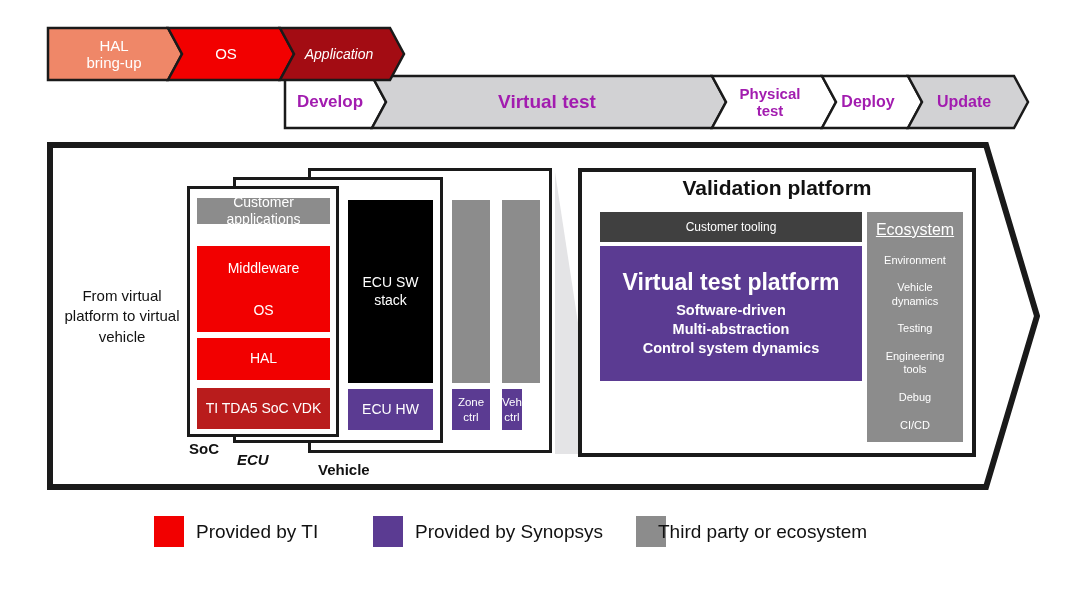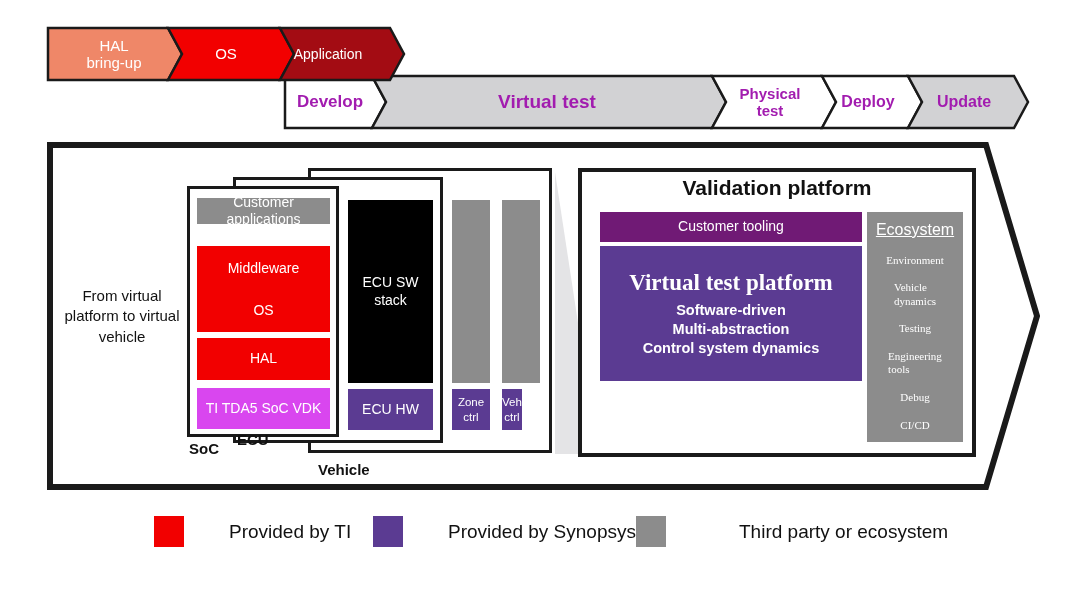--- a/index.html
+++ b/index.html
@@ -7,28 +7,28 @@
   #bg-svg{position:absolute;left:0;top:0;z-index:0;}
   .flow-label{position:absolute;transform:translate(-50%,-50%);text-align:center;white-space:pre-line;z-index:5;line-height:1.15;}
   .flow-label.w{color:#fff;font-size:15px;}
   .flow-label.b{color:#a21caf;font-weight:bold;font-size:17px;}
   .box{position:absolute;background:#fff;border:3px solid #1a1a1a;box-sizing:border-box;}
   .blk{position:absolute;display:flex;align-items:center;justify-content:center;text-align:center;
        color:#fff;white-space:pre-line;font-size:14px;line-height:1.25;box-sizing:border-box;z-index:4;}
   .nest-lbl{position:absolute;font-weight:bold;font-size:15px;color:#111;z-index:5;}
   .note{position:absolute;text-align:center;font-size:15px;line-height:1.35;white-space:pre-line;z-index:4;}
   .vp-title{position:absolute;text-align:center;font-weight:bold;font-size:21px;z-index:4;}
-  .vtp-inner-title{font-weight:bold;font-size:23px;line-height:1.1;margin-bottom:6px;font-family:Liberation Serif, serif;}
+  .vtp-inner-title{font-weight:bold;font-size:23px;line-height:1.1;margin-bottom:6px;}
   .vtp-lines{font-weight:bold;font-size:14.5px;line-height:1.3;white-space:pre-line;}
   .eco{position:absolute;display:flex;flex-direction:column;align-items:center;color:#fff;
        box-sizing:border-box;padding:9px 2px 10px 2px;z-index:4;justify-content:space-between;}
   .eco-title{font-size:16px;text-decoration:underline;}
-  .eco-item{font-size:11px;line-height:1.2;white-space:pre-line;font-family:Liberation Serif, serif;}
+  .eco-item{font-size:11px;line-height:1.2;text-align:center;white-space:pre-line;}
   .legend-swatch{position:absolute;width:30px;height:31px;z-index:4;}
-  .legend-label{position:absolute;font-size:19px;line-height:31px;color:#111;z-index:4;white-space:nowrap;margin-left:33px;}
+  .legend-label{position:absolute;font-size:19px;line-height:31px;color:#111;z-index:4;white-space:nowrap;}
   sup{font-size:60%;}
 </style>
 </head>
 <body>
 
 <div id="canvas">
 
   <svg id="bg-svg" width="1080" height="608" viewBox="0 0 1080 608">
 
     <polygon points="50,145 986,145 1037,316 986,487 50,487" fill="#ffffff" stroke="#1a1a1a" stroke-width="6"></polygon>
@@ -42,21 +42,21 @@
     <polygon points="908,76 1014,76 1028,102 1014,128 908,128 922,102" stroke="#1a1a1a" stroke-width="2.5" fill="#d2d2d4"></polygon>
 
     <polygon points="48,28 168,28 182,54 168,80 48,80" stroke="#1a1a1a" stroke-width="2.5" fill="#ef8768"></polygon>
     <polygon points="168,28 280,28 294,54 280,80 168,80 182,54" stroke="#1a1a1a" stroke-width="2.5" fill="#f20000"></polygon>
     <polygon points="280,28 390,28 404,54 390,80 280,80 294,54" stroke="#1a1a1a" stroke-width="2.5" fill="#a30c13"></polygon>
   </svg>
 
   <div class="flow-label w" style="left:114px;top:54px;">HAL
 bring-up</div>
   <div class="flow-label w" style="left:226px;top:54px;">OS</div>
-  <div class="flow-label w" style="left:328px;top:54px;font-size:14px;">Application</div>
+  <div class="flow-label w" style="left:339px;top:54px;font-size:14px;font-style:italic;">Application</div>
 
   <div class="flow-label b" style="left:330px;top:102px;">Develop</div>
   <div class="flow-label b" style="left:547px;top:102px;font-size:19px;">Virtual test</div>
   <div class="flow-label b" style="left:770px;top:102px;font-size:15px;">Physical
 test</div>
   <div class="flow-label b" style="left:868px;top:102px;font-size:16px;">Deploy</div>
   <div class="flow-label b" style="left:964px;top:102px;font-size:16px;">Update</div>
 
   <div class="note" style="left:52px;top:286px;width:140px;">From virtual
 platform to virtual
@@ -64,41 +64,41 @@
 
   <div class="box" style="left:308px;top:168px;width:244px;height:285px;z-index:1;"></div>
   <div class="box" style="left:233px;top:177px;width:210px;height:266px;z-index:2;"></div>
   <div class="box" style="left:187px;top:186px;width:152px;height:251px;z-index:3;"></div>
 
   <div class="blk" style="left: 197px; top: 198px; width: 133px; height: 26px; background: rgb(140, 140, 140);">Customer
 applications</div>
   <div class="blk" style="left: 197px; top: 246px; width: 133px; height: 46px; background: rgb(242, 0, 0);">Middleware</div>
   <div class="blk" style="left: 197px; top: 290px; width: 133px; height: 42px; background: rgb(242, 0, 0);">OS</div>
   <div class="blk" style="left: 197px; top: 338px; width: 133px; height: 42px; background: rgb(242, 0, 0);">HAL</div>
-  <div class="blk" style="left: 197px; top: 388px; width: 133px; height: 41px; background: #d946ef;">TI TDA5 SoC VDK</div>
+  <div class="blk" style="left: 197px; top: 388px; width: 133px; height: 41px; background: #b91c1c;">TI TDA5 SoC VDK</div>
 
   <div class="blk" style="left: 348px; top: 200px; width: 85px; height: 183px; background: #000000;">ECU SW
 stack</div>
   <div class="blk" style="left: 348px; top: 389px; width: 85px; height: 41px; background: rgb(91, 59, 146);">ECU HW</div>
 
   <div class="blk" style="left: 452px; top: 200px; width: 38px; height: 183px; background: rgb(140, 140, 140);"></div>
   <div class="blk" style="left: 452px; top: 389px; width: 38px; height: 41px; font-size: 11.5px; background: rgb(91, 59, 146);">Zone
 ctrl</div>
   <div class="blk" style="left: 502px; top: 200px; width: 38px; height: 183px; background: rgb(140, 140, 140);"></div>
   <div class="blk" style="left: 502px; top: 389px; width: 20px; height: 41px; font-size: 11.5px; background: rgb(91, 59, 146);">Veh
 ctrl</div>
 
   <div class="nest-lbl" style="left:189px;top:440px;">SoC</div>
-  <div class="nest-lbl" style="left:237px;top:431px;">ECU</div>
+  <div class="nest-lbl" style="left:237px;top:451px;font-style:italic;">ECU</div>
   <div class="nest-lbl" style="left:318px;top:461px;">Vehicle</div>
 
   <div class="box" style="left:578px;top:168px;width:398px;height:289px;border-width:4px;z-index:1;"></div>
   <div class="vp-title" style="left:582px;top:176px;width:390px;">Validation platform</div>
 
-  <div class="blk" style="left: 600px; top: 212px; width: 262px; height: 30px; font-size: 14px; background: #701a75;">Customer tooling</div>
+  <div class="blk" style="left: 600px; top: 212px; width: 262px; height: 30px; font-size: 12px; background: #404040;">Customer tooling</div>
 
   <div class="blk" style="left: 600px; top: 246px; width: 262px; height: 135px; flex-direction: column; background: rgb(91, 59, 146);">
     <div class="vtp-inner-title">Virtual test platform</div>
     <div class="vtp-lines">Software-driven
 Multi-abstraction
 Control system dynamics</div>
   </div>
 
 
   <div class="eco" style="left: 867px; top: 212px; width: 96px; height: 230px; background: rgb(140, 140, 140);">
@@ -111,15 +111,15 @@
 tools</div>
     <div class="eco-item">Debug</div>
     <div class="eco-item">CI/CD</div>
   </div>
 
   <div class="legend-swatch" style="left: 154px; top: 516px; background: rgb(242, 0, 0);"></div>
   <div class="legend-label" style="left:196px;top:516px;">Provided by TI</div>
   <div class="legend-swatch" style="left: 373px; top: 516px; background: rgb(91, 59, 146);"></div>
   <div class="legend-label" style="left:415px;top:516px;">Provided by Synopsys</div>
   <div class="legend-swatch" style="left: 636px; top: 516px; background: rgb(140, 140, 140);"></div>
-  <div class="legend-label" style="left:706px;top:516px;">Third party or ecosystem</div>
+  <div class="legend-label" style="left:658px;top:516px;">Third party or ecosystem</div>
 
 </div>
 
 </body></html>

